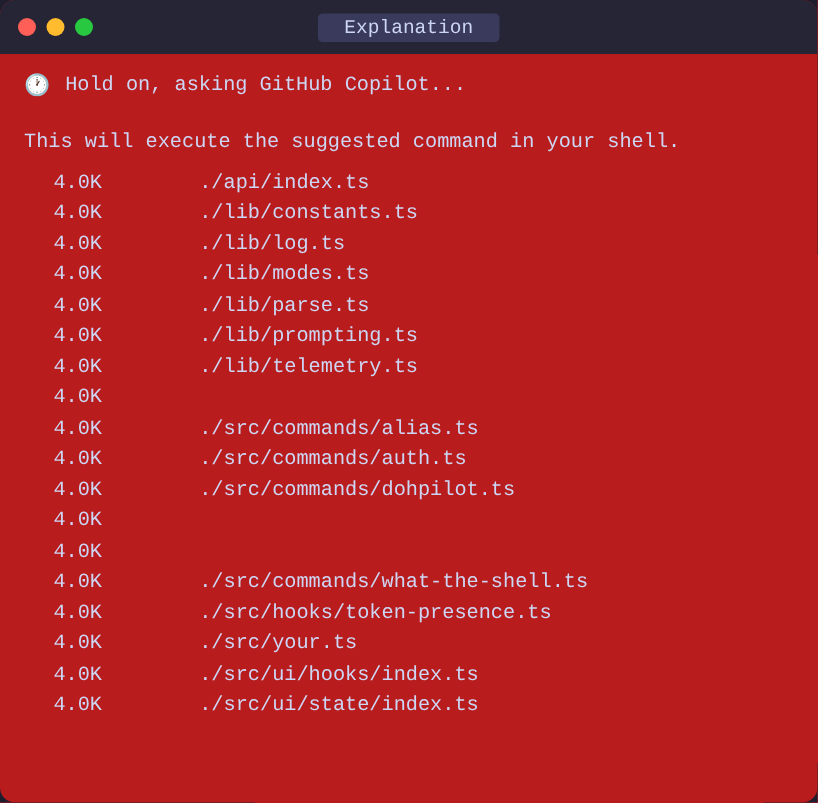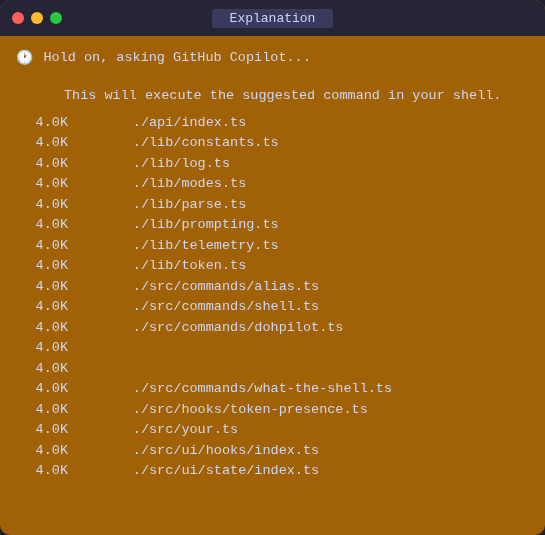--- a/index.html
+++ b/index.html
@@ -12,21 +12,21 @@
       width: 545px;
       height: 535px;
       background: #1e1e2e;
       font-family: 'Courier New', Courier, monospace;
       overflow: hidden;
     }
 
     .window {
       width: 545px;
       height: 535px;
-      background: #a16207;
+      background: #b91c1c;
       border-radius: 10px;
       overflow: hidden;
       display: flex;
       flex-direction: column;
     }
 
     .titlebar {
       background: #252535;
       height: 36px;
       display: flex;
@@ -88,21 +88,20 @@
       color: #cdd6f4;
     }
 
     .message-block {
       margin-bottom: 6px;
     }
 
     .message-line {
       color: #cdd6f4;
       white-space: pre;
-      margin-left: 48px;
     }
 
     .file-list {
       margin-top: 2px;
     }
 
     .file-row {
       display: flex;
       gap: 0;
       white-space: pre;
@@ -155,23 +154,23 @@
     </div>
 
     <div class="file-list" id="file-list-container">
     <div class="file-row"><span class="file-size">4.0K</span><span class="file-path">	./api/index.ts</span></div>
         <div class="file-row"><span class="file-size">4.0K</span><span class="file-path">	./lib/constants.ts</span></div>
         <div class="file-row"><span class="file-size">4.0K</span><span class="file-path">	./lib/log.ts</span></div>
         <div class="file-row"><span class="file-size">4.0K</span><span class="file-path">	./lib/modes.ts</span></div>
         <div class="file-row"><span class="file-size">4.0K</span><span class="file-path">	./lib/parse.ts</span></div>
         <div class="file-row"><span class="file-size">4.0K</span><span class="file-path">	./lib/prompting.ts</span></div>
         <div class="file-row"><span class="file-size">4.0K</span><span class="file-path">	./lib/telemetry.ts</span></div>
-        <div class="file-row"><span class="file-size">4.0K</span><span class="file-path">	./lib/token.ts</span></div>
+        <div class="file-row"><span class="file-size">4.0K</span></div>
         <div class="file-row"><span class="file-size">4.0K</span><span class="file-path">	./src/commands/alias.ts</span></div>
-        <div class="file-row"><span class="file-size">4.0K</span><span class="file-path">	./src/commands/shell.ts</span></div>
+        <div class="file-row"><span class="file-size">4.0K</span><span class="file-path">	./src/commands/auth.ts</span></div>
         <div class="file-row"><span class="file-size">4.0K</span><span class="file-path">	./src/commands/dohpilot.ts</span></div>
         <div class="file-row"><span class="file-size">4.0K</span></div>
         <div class="file-row"><span class="file-size">4.0K</span></div>
         <div class="file-row"><span class="file-size">4.0K</span><span class="file-path">	./src/commands/what-the-shell.ts</span></div>
         <div class="file-row"><span class="file-size">4.0K</span><span class="file-path">	./src/hooks/token-presence.ts</span></div>
         <div class="file-row"><span class="file-size">4.0K</span><span class="file-path">	./src/your.ts</span></div>
         <div class="file-row"><span class="file-size">4.0K</span><span class="file-path">	./src/ui/hooks/index.ts</span></div>
         <div class="file-row"><span class="file-size">4.0K</span><span class="file-path">	./src/ui/state/index.ts</span></div>
       </div>
 

